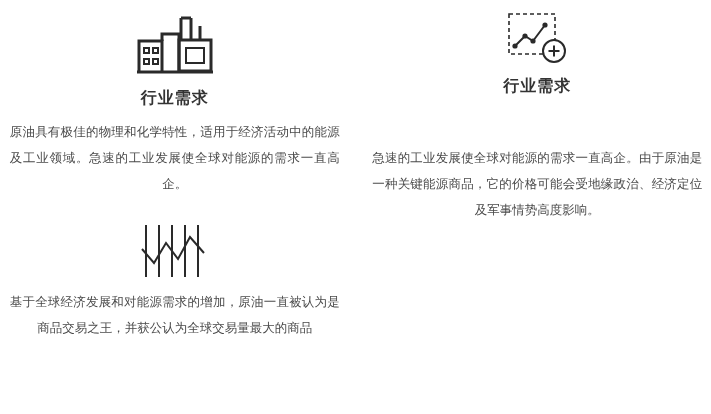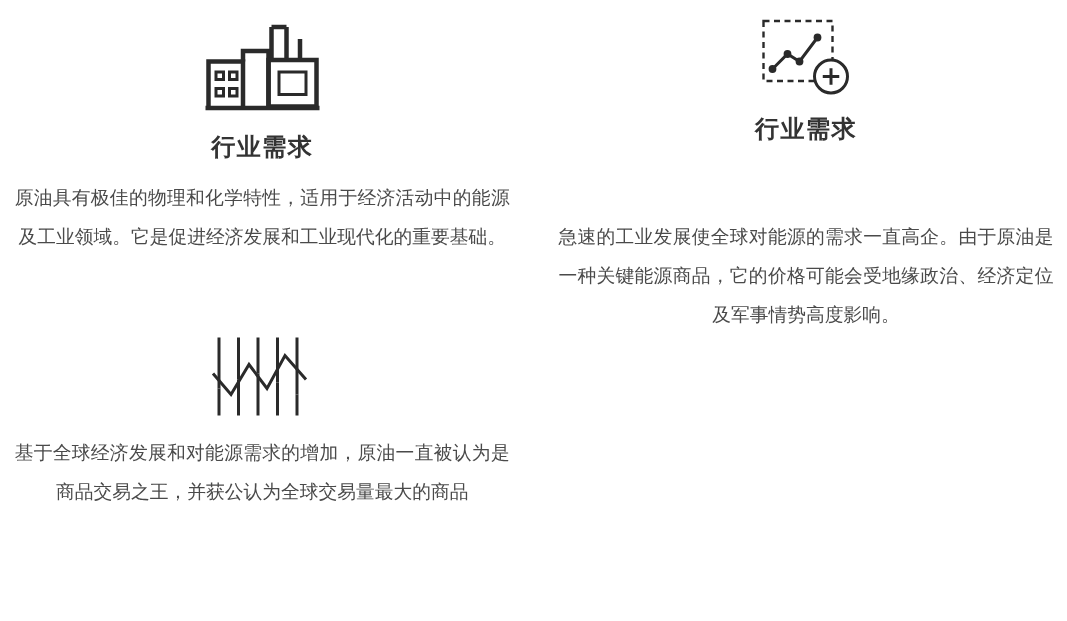--- a/index.html
+++ b/index.html
@@ -84,21 +84,21 @@
         <path d="M3 58 L79 58" stroke-width="3"></path>
 
         <rect x="10" y="34" width="5" height="5" stroke-width="2"></rect>
         <rect x="19" y="34" width="5" height="5" stroke-width="2"></rect>
         <rect x="10" y="45" width="5" height="5" stroke-width="2"></rect>
         <rect x="19" y="45" width="5" height="5" stroke-width="2"></rect>
         <rect x="52" y="34" width="18" height="15" stroke-width="2"></rect>
       </svg>
     </div>
     <div class="card-title">行业需求</div>
-    <div class="card-body">原油具有极佳的物理和化学特性，适用于经济活动中的能源及工业领域。它是促进经济发展和工业现代化的重要基础。</div>
+    <div class="card-body">原油具有极佳的物理和化学特性，适用于经济活动中的能源及工业领域。急速的工业发展使全球对能源的需求一直高企。</div>
   </div>
 
   <div class="cell cell-right">
     <div class="icon-wrap">
       <svg width="72" height="62" viewBox="0 0 72 62" fill="none" stroke="#2a2a2a" stroke-width="2">
         <rect x="8" y="6" width="46" height="40" stroke-dasharray="4 3" stroke-width="1.6"></rect>
         <polyline points="14,38 24,28 32,33 44,17" stroke-width="2"></polyline>
         <circle cx="14" cy="38" r="2.6" fill="#2a2a2a" stroke="none"></circle>
         <circle cx="24" cy="28" r="2.6" fill="#2a2a2a" stroke="none"></circle>
         <circle cx="32" cy="33" r="2.6" fill="#2a2a2a" stroke="none"></circle>

